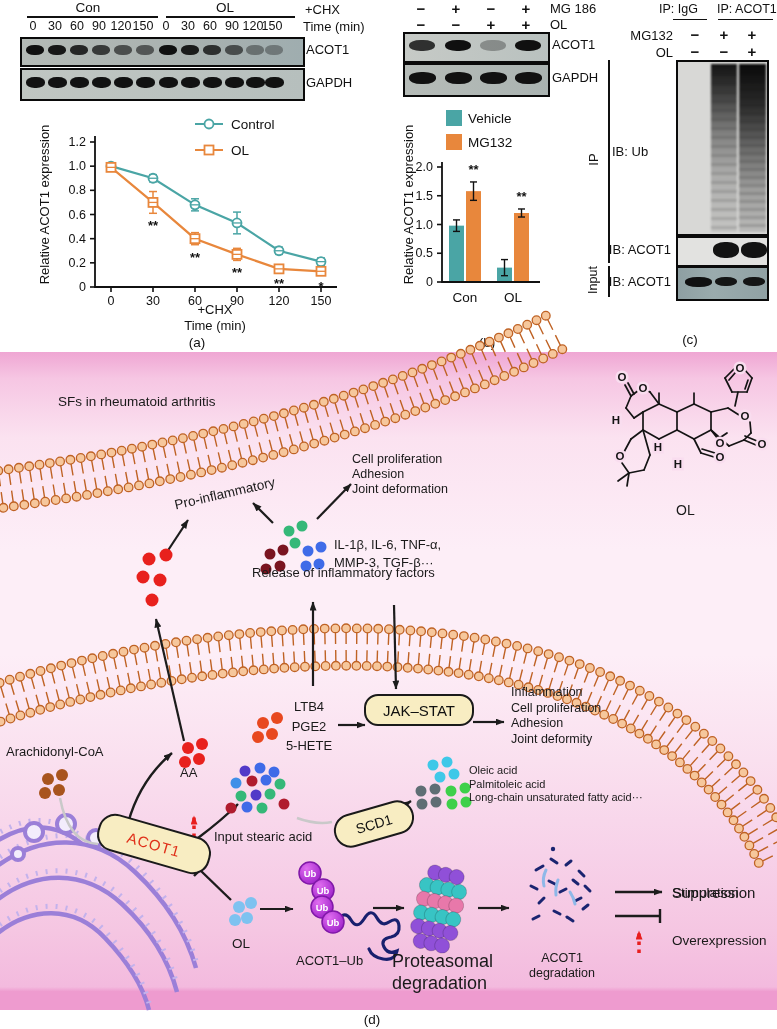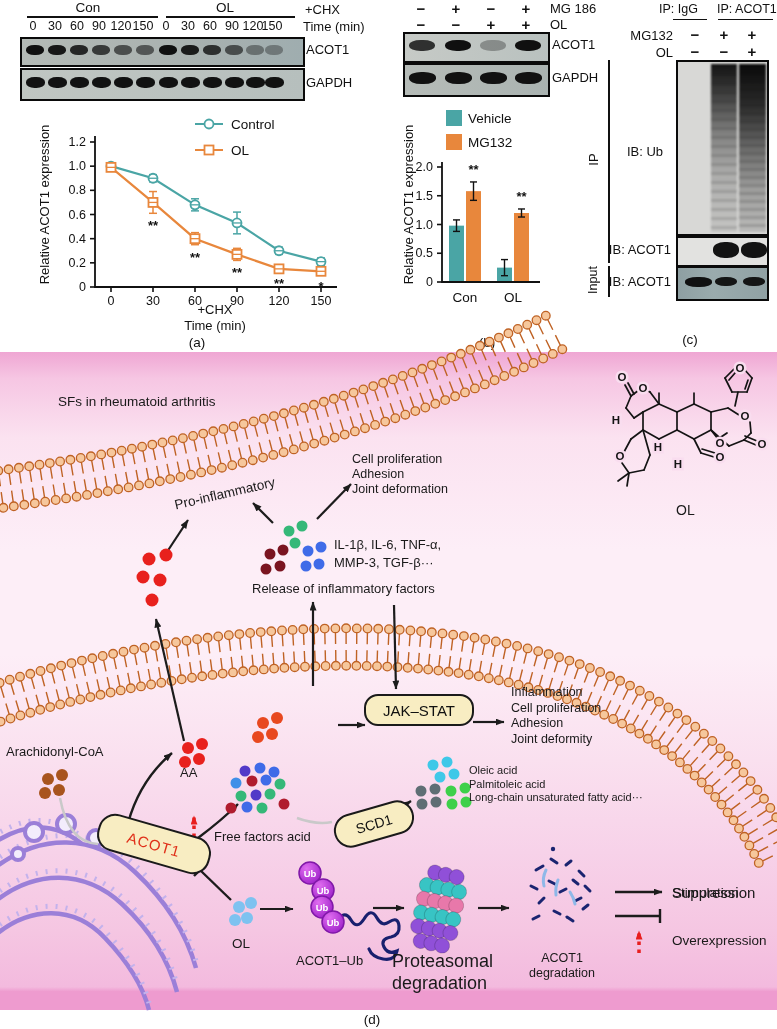--- a/index.html
+++ b/index.html
@@ -275,21 +275,21 @@
         <span class="sign" style="left: 128px; top: 26px;">+</span>
         <span class="sign" style="left: 156px; top: 26px;">+</span>
         <span class="sign" style="left: 99px; top: 43px;">−</span>
         <span class="sign" style="left: 128px; top: 43px;">−</span>
         <span class="sign" style="left: 156px; top: 43px;">+</span>
       </div>
     <div class="blot" id="c-blot1" style="left:91px;top:60px;width:89px;height:172px;background:#d8d8d6">
       <div class="smear" style="left:33px;width:26px;background:linear-gradient(180deg,rgba(8,8,8,.95) 0%,rgba(25,25,25,.8) 18%,rgba(45,45,45,.5) 42%,rgba(70,70,70,.3) 65%,rgba(95,95,95,.16) 100%),repeating-linear-gradient(180deg,rgba(0,0,0,.14) 0 3px,rgba(0,0,0,0) 3px 9px)"></div>
       <div class="smear" style="left:61px;width:27px;background:linear-gradient(180deg,rgba(5,5,5,.98) 0%,rgba(20,20,20,.88) 25%,rgba(45,45,45,.62) 52%,rgba(70,70,70,.4) 75%,rgba(90,90,90,.24) 100%),repeating-linear-gradient(180deg,rgba(0,0,0,.16) 0 3px,rgba(0,0,0,0) 3px 8px)"></div>
     </div>
-    <div class="txt" style="left:12px;top:144px;width:66px;text-align:right">IB: Ub</div>
+    <div class="txt" style="left:27px;top:144px;width:66px;">IB: Ub</div>
     <div class="blot" id="c-blot2" style="left:91px;top:236px;width:89px;height:27px;background:#e2e2e0">
         <div class="band" style="left: 35px; top: 4px; width: 26px; height: 16px; opacity: 0.96;"></div>
         <div class="band" style="left: 63px; top: 4px; width: 26px; height: 16px; opacity: 0.96;"></div>
       </div>
     <div class="txt" style="left:8px;top:242px;width:78px;text-align:right">IB: ACOT1</div>
     <div class="blot" id="c-blot3" style="left:91px;top:266px;width:89px;height:31px;background:linear-gradient(90deg,#8e9fa2,#9aabad 40%,#90a1a4)">
         <div class="band" style="left: 6.5px; top: 9px; width: 27px; height: 10px; opacity: 0.96;"></div>
         <div class="band" style="left: 37px; top: 9px; width: 22px; height: 9px; opacity: 0.93;"></div>
         <div class="band" style="left: 65px; top: 9px; width: 22px; height: 9px; opacity: 0.93;"></div>
       </div>
@@ -815,40 +815,45 @@
     <div class="dtxt center" style="left:155px;top:134px;width:140px;font-size:13.5px;transform:rotate(-13deg)">Pro-inflammatory</div>
 
     <div class="dtxt" style="left:352px;top:100px;font-size:12.5px">
       <div>Cell proliferation</div>
       <div>Adhesion</div>
       <div>Joint deformation</div>
     </div>
 
     <div class="dtxt" style="left:334px;top:185px">IL-1β, IL-6, TNF-α,</div>
     <div class="dtxt" style="left:334px;top:203px">MMP-3, TGF-β···</div>
-    <div class="dtxt" style="left:252px;top:229px">Release of inflammatory factors</div>
-
+    <div class="dtxt" style="left:252px;top:213px">Release of inflammatory factors</div>
+
+    <div class="dtxt center" style="left:276px;top:345px;width:66px;line-height:1.5">
+      <div>LTB4</div>
+      <div>PGE2</div>
+      <div>5-HETE</div>
+    </div>
 
     <div class="pathbox" style="left:364px;top:342px;width:106px;height:28px">JAK–STAT</div>
 
     <div class="dtxt" style="left:511px;top:333px;font-size:12.5px;line-height:1.24">
       <div>Inflammation</div>
       <div>Cell proliferation</div>
       <div>Adhesion</div>
       <div>Joint deformity</div>
     </div>
 
     <div class="dtxt" style="left:6px;top:392px">Arachidonyl-CoA</div>
     <div class="dtxt" style="left:180px;top:413px">AA</div>
 
     <div class="capsule" style="left:96px;top:473px;width:112px;height:34px;transform:rotate(16deg)">
       <span style="color:#e0301a;font-size:15px;letter-spacing:1px">ACOT1</span>
     </div>
 
-    <div class="dtxt" style="left:214px;top:477px">Free factors acid</div>
+    <div class="dtxt" style="left:214px;top:477px">Input stearic acid</div>
 
     <div class="capsule" style="left:333px;top:455px;width:78px;height:30px;transform:rotate(-16deg)">
       <span style="font-size:14px">SCD1</span>
     </div>
 
     <div class="dtxt" style="left:469px;top:412px;font-size:11px;line-height:1.24">
       <div>Oleic acid</div>
       <div>Palmitoleic acid</div>
       <div>Long-chain unsaturated fatty acid···</div>
     </div>

